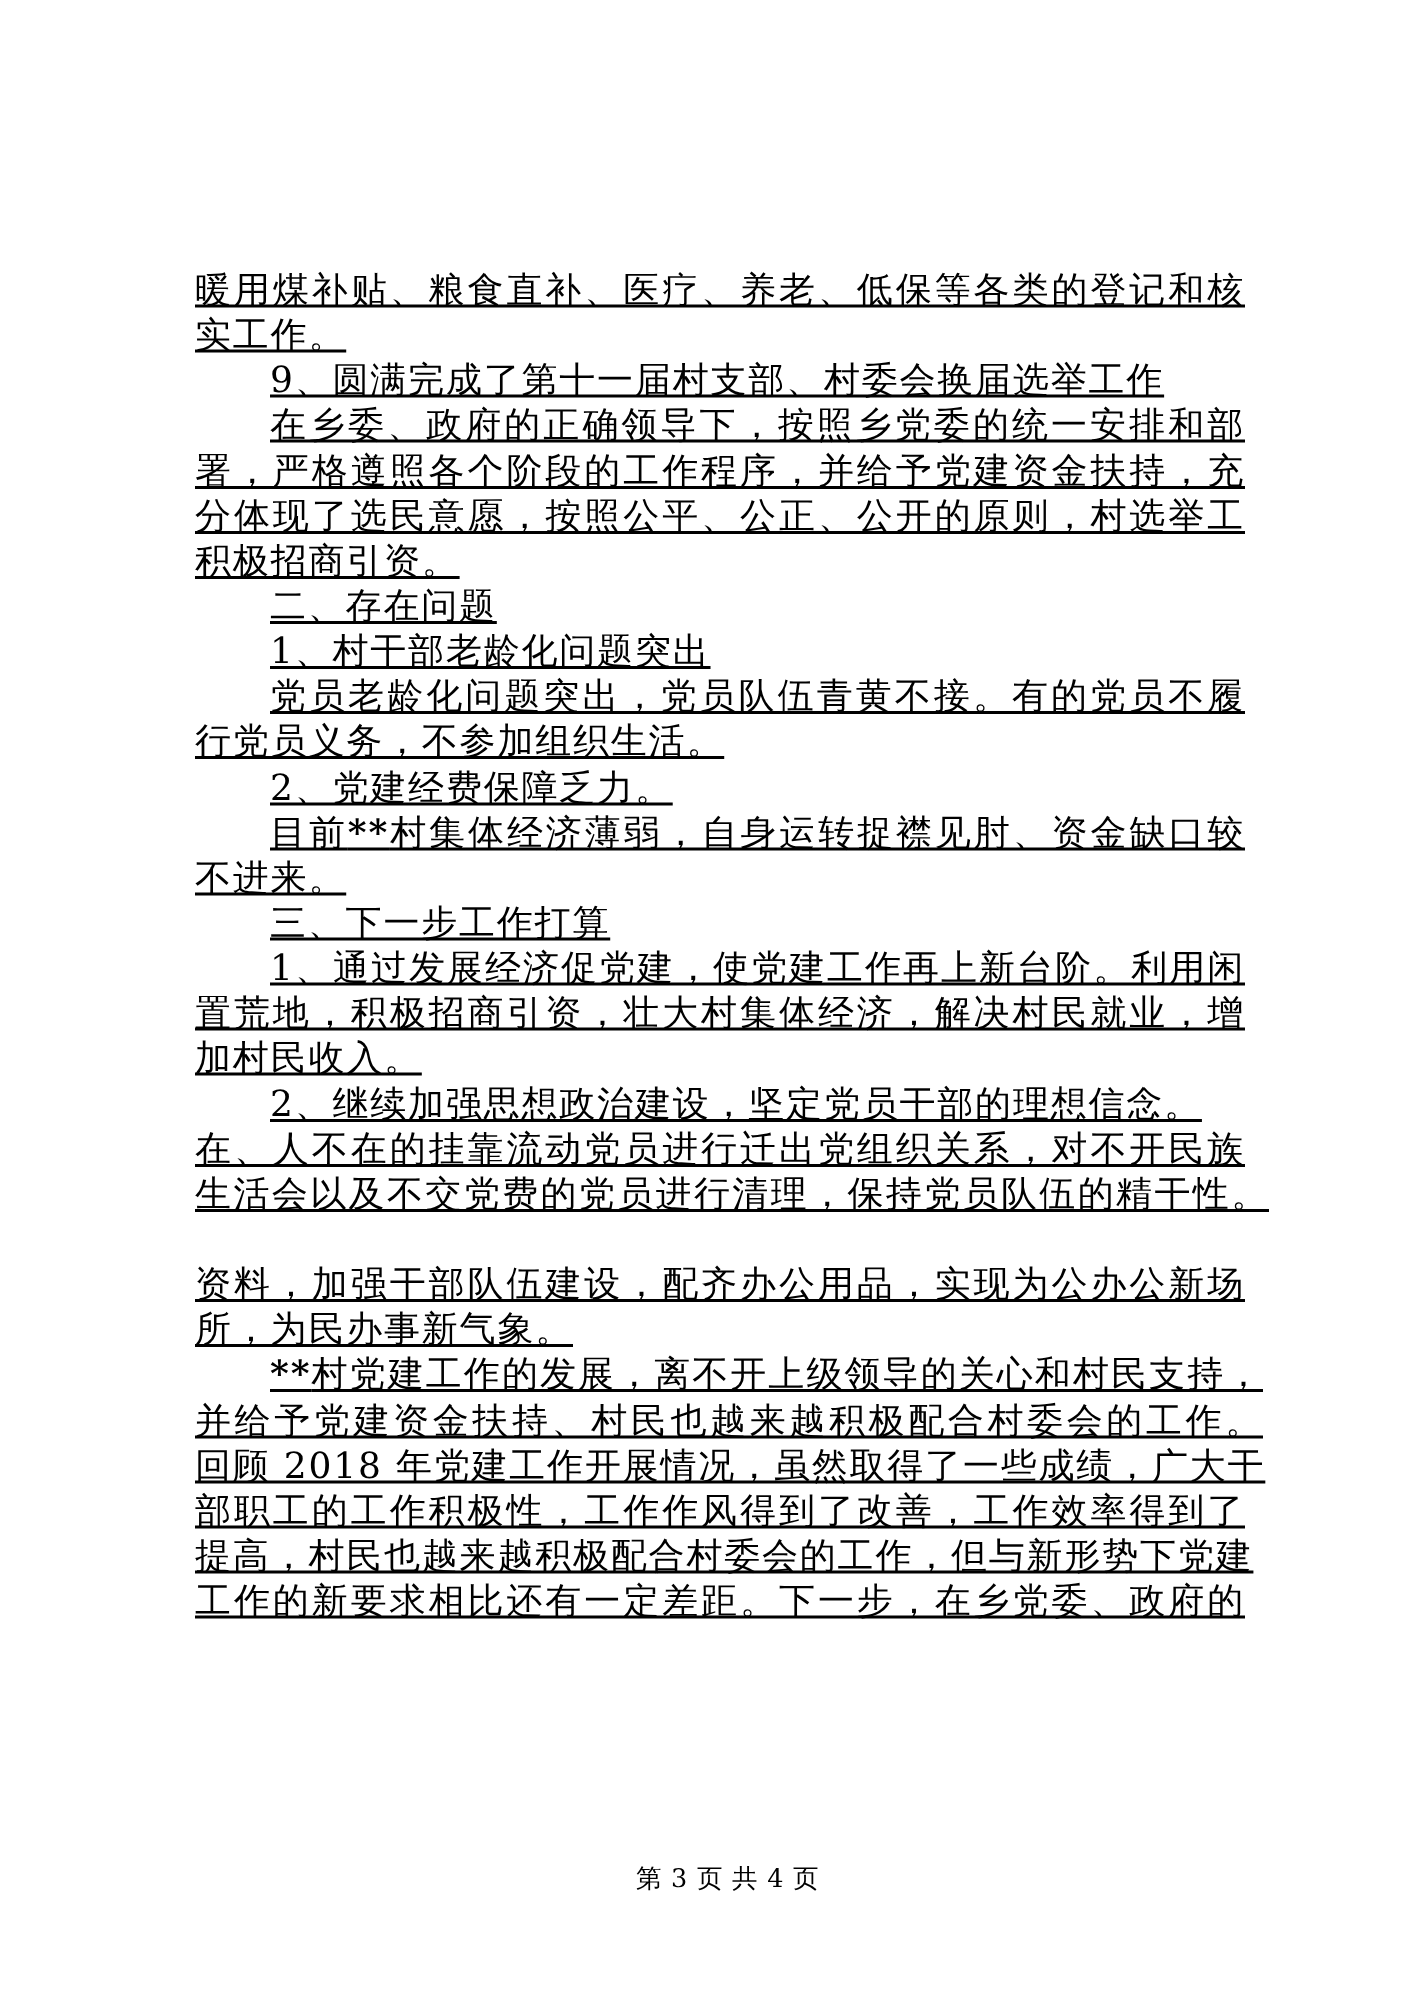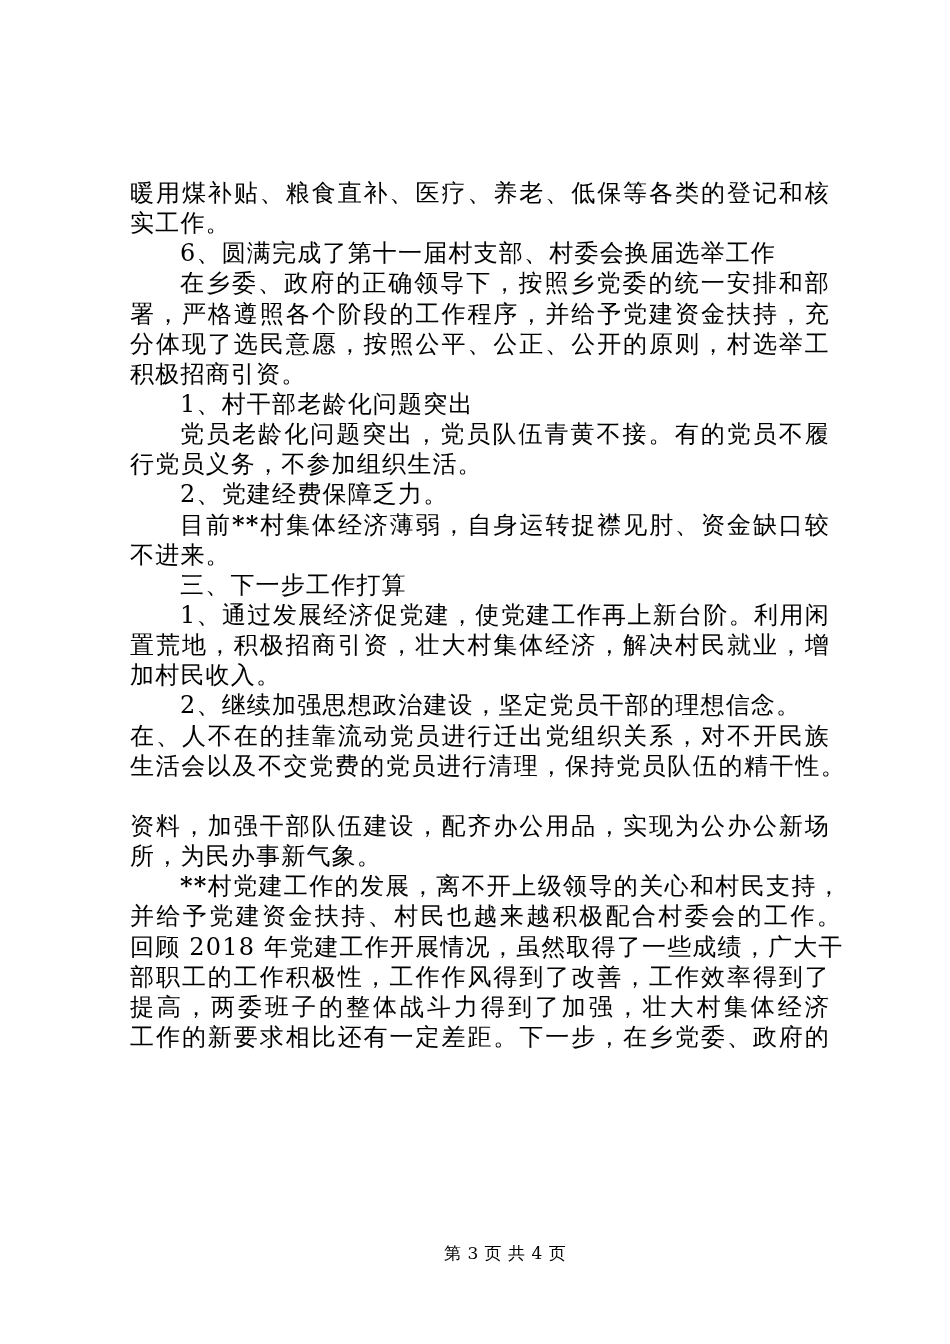--- a/index.html
+++ b/index.html
@@ -30,75 +30,77 @@
       width: 700px;
     }
     .line {
       height: 30.15px;
       line-height: 30.15px;
       font-size: 24px;
       letter-spacing: 1.2px;
       white-space: nowrap;
       width: 700px;
       box-sizing: border-box;
+      text-decoration: underline;
     }
     .line.indent {
       padding-left: 50px;
     }
     .line.justify {
       text-align: justify;
       text-align-last: justify;
       text-justify: inter-character;
     }
     .line.blank {
       height: 30.15px;
     }
     .line b {
       font-weight: bold;
     }
     .footer {
       position: absolute;
-      left: 444px;
+      left: 424px;
       top: 1241px;
       font-size: 17px;
       line-height: 24px;
       white-space: nowrap;
       letter-spacing: 0.5px;
     }
   </style>
 </head>
 <body>
 
 <div class="page">
   <div class="body-text">
     <div class="line justify">暖用煤补贴、粮食直补、医疗、养老、低保等各类的登记和核</div>
     <div class="line">实工作。</div>
-    <div class="line indent">6、圆满完成了第十一届村支部、村委会换届选举工作</div>
+    <div class="line indent">9、圆满完成了第十一届村支部、村委会换届选举工作</div>
     <div class="line indent justify">在乡委、政府的正确领导下，按照乡党委的统一安排和部</div>
     <div class="line justify">署，严格遵照各个阶段的工作程序，并给予党建资金扶持，充</div>
     <div class="line justify">分体现了选民意愿，按照公平、公正、公开的原则，村选举工</div>
     <div class="line">积极招商引资。</div>
+    <div class="line indent">二、存在问题</div>
     <div class="line indent">1、村干部老龄化问题突出</div>
     <div class="line indent justify">党员老龄化问题突出，党员队伍青黄不接。有的党员不履</div>
     <div class="line">行党员义务，不参加组织生活。</div>
     <div class="line indent">2、党建经费保障乏力。</div>
     <div class="line indent justify">目前<b>**</b>村集体经济薄弱，自身运转捉襟见肘、资金缺口较</div>
     <div class="line">不进来。</div>
     <div class="line indent">三、下一步工作打算</div>
     <div class="line indent justify">1、通过发展经济促党建，使党建工作再上新台阶。利用闲</div>
     <div class="line justify">置荒地，积极招商引资，壮大村集体经济，解决村民就业，增</div>
     <div class="line">加村民收入。</div>
     <div class="line indent">2、继续加强思想政治建设，坚定党员干部的理想信念。</div>
     <div class="line justify">在、人不在的挂靠流动党员进行迁出党组织关系，对不开民族</div>
     <div class="line justify" style="width:716px">生活会以及不交党费的党员进行清理，保持党员队伍的精干性。</div>
     <div class="line blank"></div>
     <div class="line justify">资料，加强干部队伍建设，配齐办公用品，实现为公办公新场</div>
     <div class="line">所，为民办事新气象。</div>
     <div class="line indent justify" style="width:712px"><b>**</b>村党建工作的发展，离不开上级领导的关心和村民支持，</div>
     <div class="line justify" style="width:712px">并给予党建资金扶持、村民也越来越积极配合村委会的工作。</div>
     <div class="line justify">回顾 2018 年党建工作开展情况，虽然取得了一些成绩，广大干</div>
     <div class="line justify">部职工的工作积极性，工作作风得到了改善，工作效率得到了</div>
-    <div class="line justify">提高，两委班子的整体战斗力得到了加强，壮大村集体经济</div>
+    <div class="line justify">提高，村民也越来越积极配合村委会的工作，但与新形势下党建</div>
     <div class="line justify">工作的新要求相比还有一定差距。下一步，在乡党委、政府的</div>
   </div>
 
   <div class="footer">第 3 页  共 4 页</div>
 </div>
 
 </body></html>

